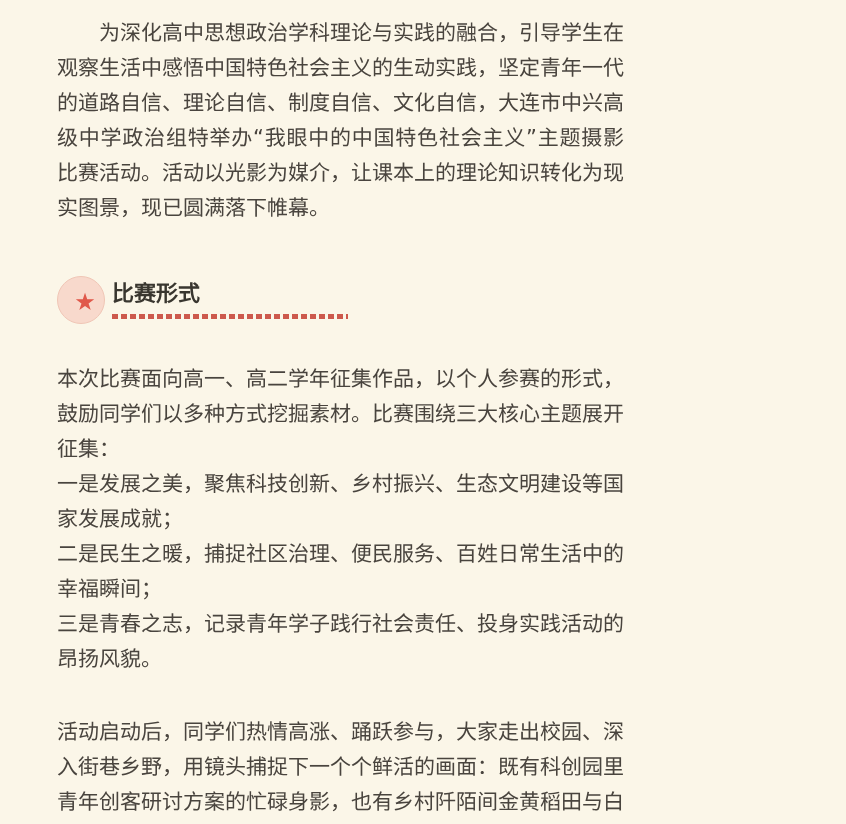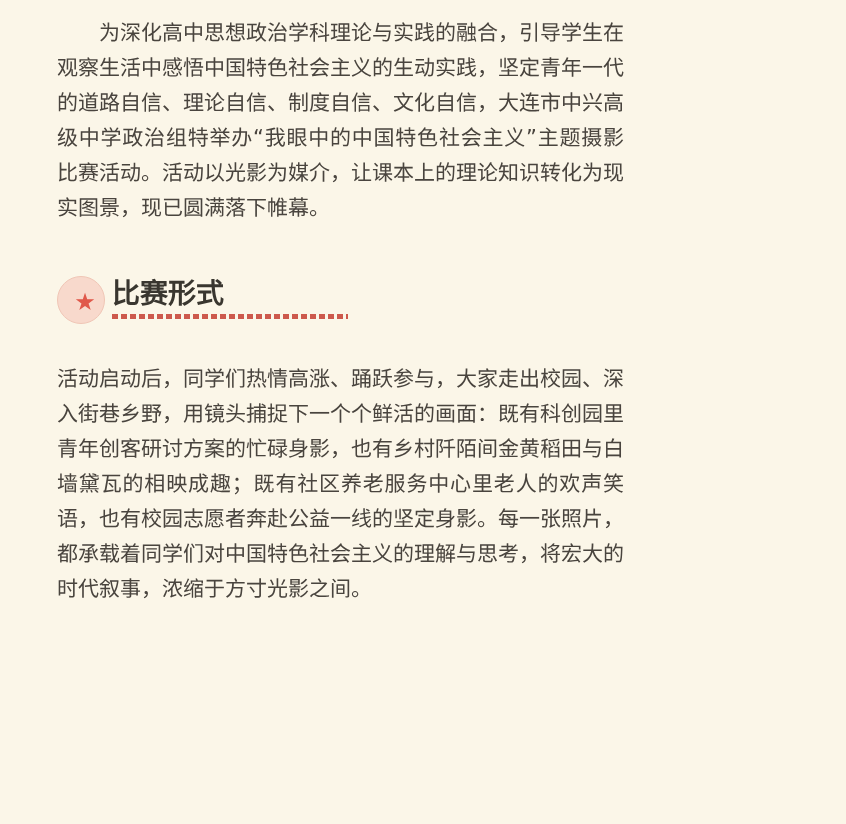--- a/index.html
+++ b/index.html
@@ -52,21 +52,21 @@
     line-height: 1;
     transform: translate(4px, 2px);
   }
   .header-text {
     margin-left: 7px;
     display: flex;
     flex-direction: column;
     justify-content: center;
   }
   .section-title {
-    font-size: 28px;
+    font-size: 22px;
     font-weight: bold;
     color: #39362f;
     line-height: 26px;
     text-align: left;
   }
   .dashed-rule {
     margin-top: 7px;
     width: 236px;
     height: 5px;
     background: repeating-linear-gradient(90deg, #cd594c 0 6px, transparent 6px 9px);
@@ -95,16 +95,22 @@
     <div class="badge">
       <span class="star">★</span>
     </div>
     <div class="header-text">
       <div class="section-title">比赛形式</div>
       <div class="dashed-rule"></div>
     </div>
   </div>
 
 
+  <div class="format-para">
+    <span>本次比赛面向高一、高二学年征集作品，以个人参赛的形式，鼓励同学们以多种方式挖掘素材。比赛围绕三大核心主题展开征集：</span>
+    <div class="theme-line">一是发展之美，聚焦科技创新、乡村振兴、生态文明建设等国家发展成就；</div>
+    <div class="theme-line">二是民生之暖，捕捉社区治理、便民服务、百姓日常生活中的幸福瞬间；</div>
+    <div class="theme-line">三是青春之志，记录青年学子践行社会责任、投身实践活动的昂扬风貌。</div>
+  </div>
 
   <p class="para activity-para">活动启动后，同学们热情高涨、踊跃参与，大家走出校园、深入街巷乡野，用镜头捕捉下一个个鲜活的画面：既有科创园里青年创客研讨方案的忙碌身影，也有乡村阡陌间金黄稻田与白墙黛瓦的相映成趣；既有社区养老服务中心里老人的欢声笑语，也有校园志愿者奔赴公益一线的坚定身影。每一张照片，都承载着同学们对中国特色社会主义的理解与思考，将宏大的时代叙事，浓缩于方寸光影之间。</p>
 
 </div>
 
 </body></html>

